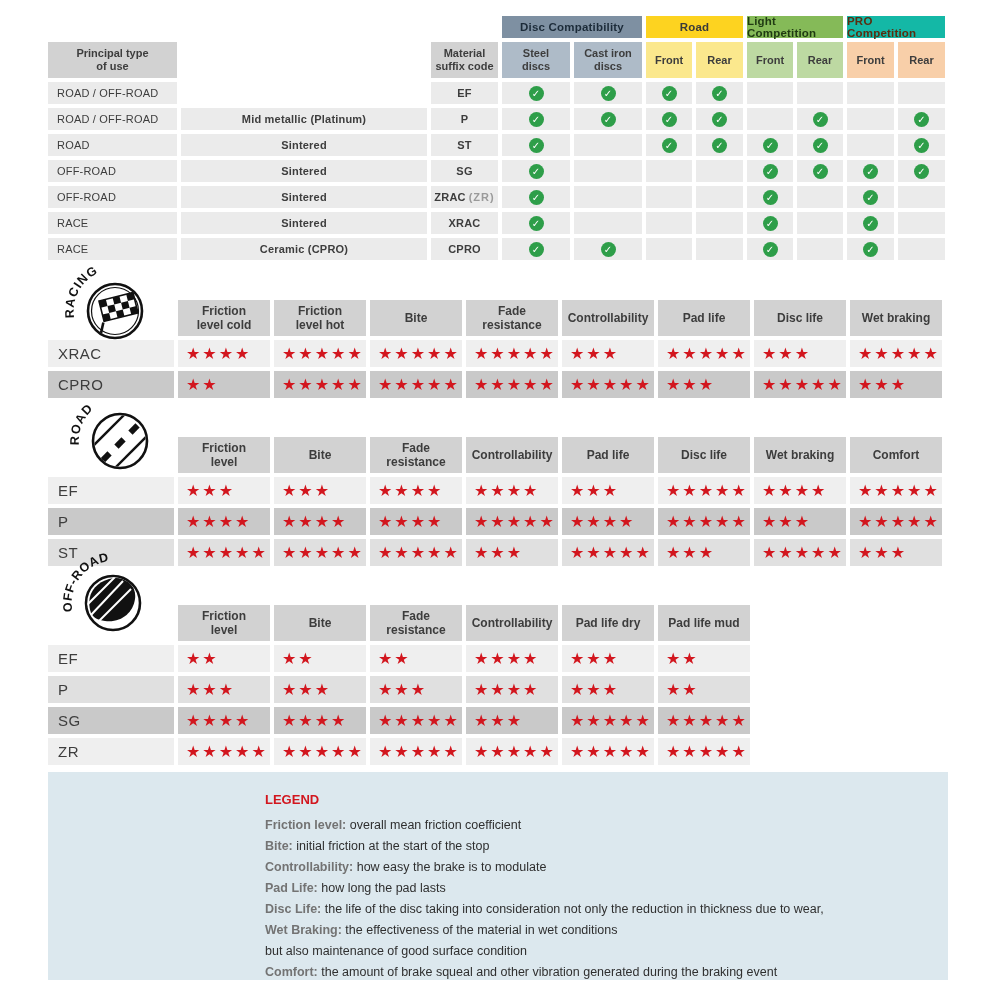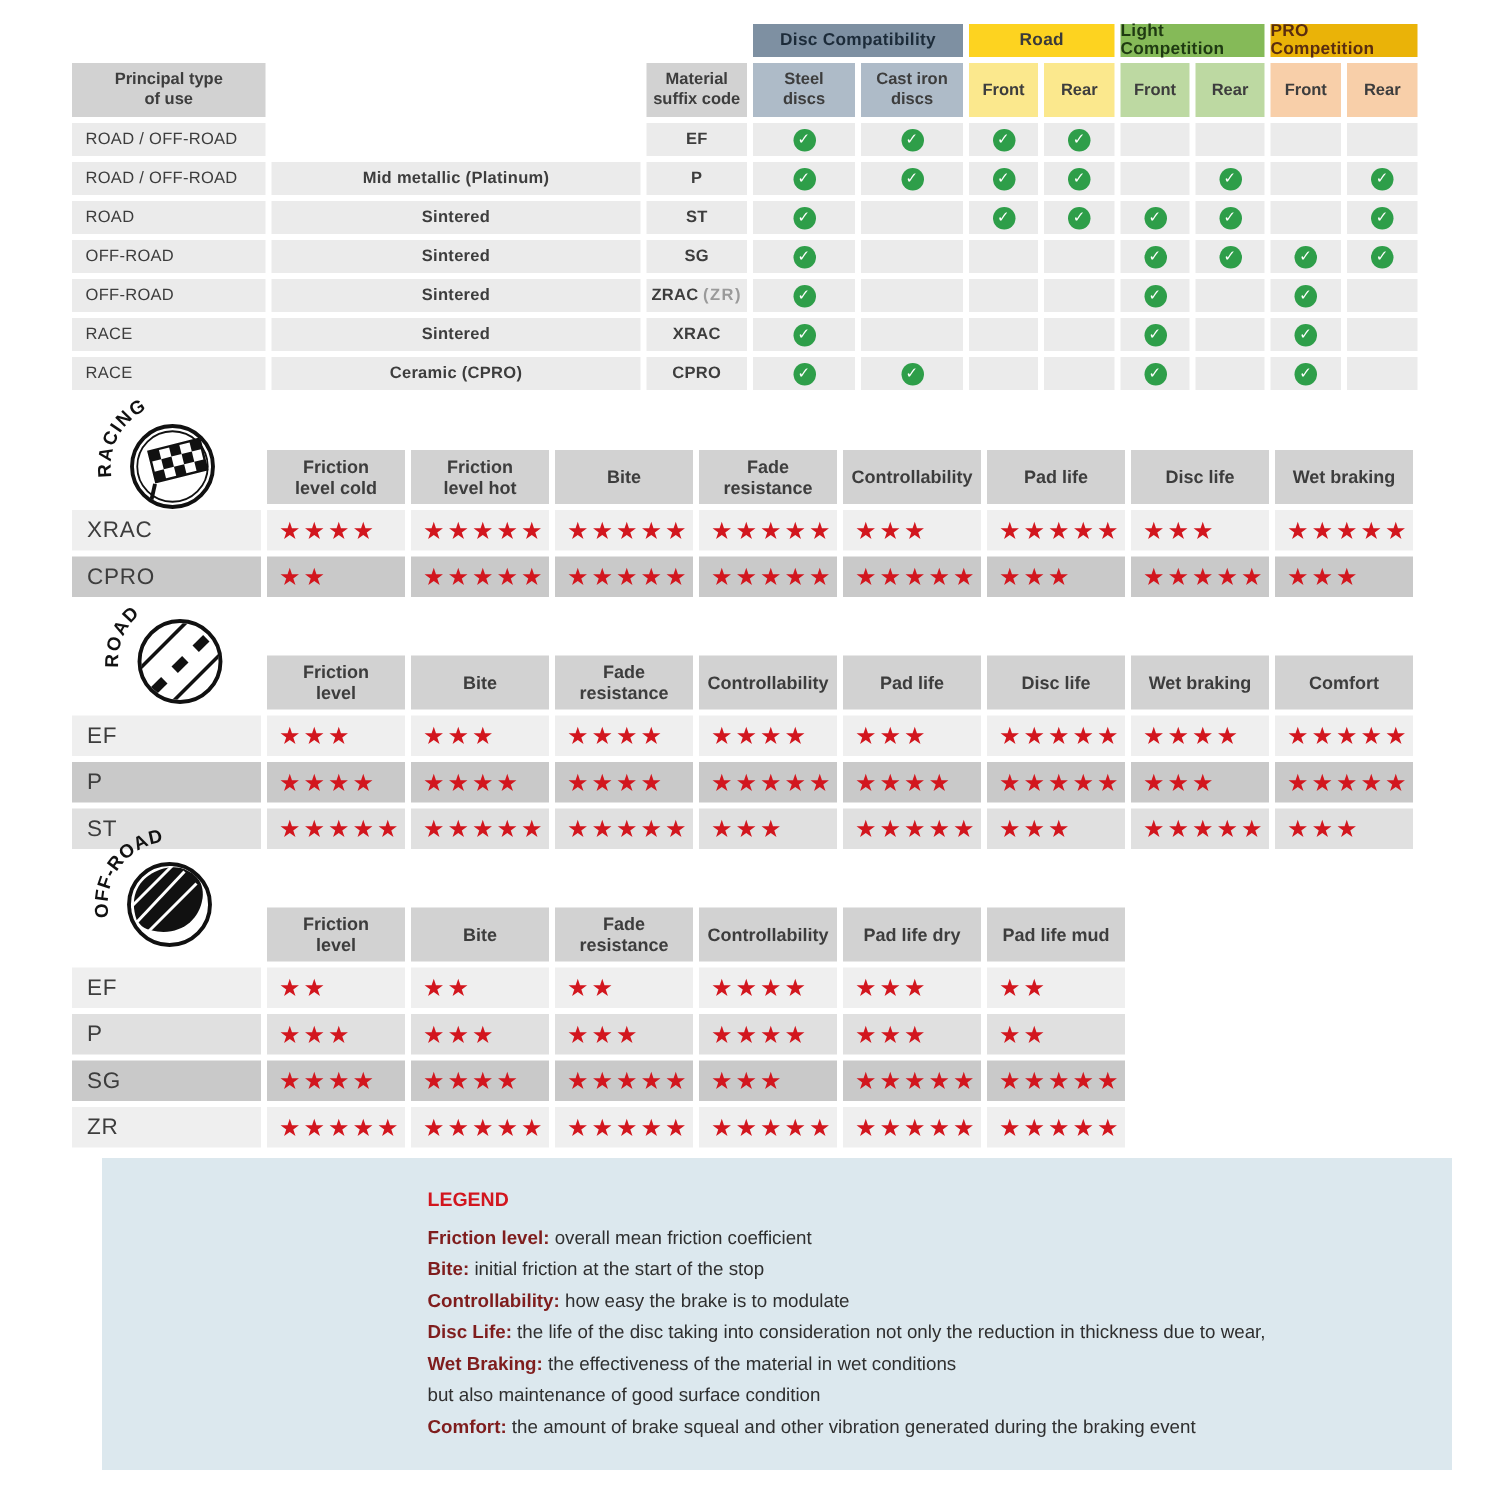--- a/index.html
+++ b/index.html
@@ -36,33 +36,33 @@
   .stars{font-family:"DejaVu Sans",sans-serif;font-size:16px;letter-spacing:2px;line-height:1;}
 
   
   .sec-icon{position:absolute;}
 
   
   .legend-box{position:absolute;left:48px;top:772px;width:900px;height:208px;
       box-sizing:border-box;padding:20px 20px 0 217px;}
   .legend-title{font-size:13px;font-weight:bold;margin-bottom:8px;}
   .legend-item{font-size:12.5px;line-height:21px;color:#2f2f2f;}
-  .legend-item b{color:#7f1d1d;}
+  .legend-item b{color:#737373;}
 </style>
 </head>
 <body>
 
 <div class="page">
 
   <div class="compat-grid">
       <div style="grid-area: 1 / 1 / auto / span 3;"></div>
       <div class="gh" style="grid-area: 1 / 4 / auto / span 2; background: rgb(126, 144, 162); color: rgb(28, 43, 57);">Disc Compatibility</div>
       <div class="gh" style="grid-area: 1 / 6 / auto / span 2; background: rgb(253, 211, 32); color: rgb(58, 58, 58);">Road</div>
       <div class="gh" style="grid-area: 1 / 8 / auto / span 2; background: rgb(133, 186, 88); color: rgb(31, 58, 18);">Light Competition</div>
-      <div class="gh" style="grid-area: 1 / 10 / auto / span 2; background: #eab308; color: rgb(90, 45, 16);">PRO Competition</div>
+      <div class="gh" style="grid-area: 1 / 10 / auto / span 2; background: #14b8a6; color: rgb(90, 45, 16);">PRO Competition</div>
       <div class="ch" style="grid-area: 2 / 1; background: rgb(210, 210, 210);">Principal type
 of use</div>
       <div class="ch" style="grid-area: 2 / 3; background: rgb(210, 210, 210);">Material
 suffix code</div>
       <div class="ch" style="grid-area: 2 / 4; background: rgb(174, 187, 200);">Steel
 discs</div>
       <div class="ch" style="grid-area: 2 / 5; background: rgb(174, 187, 200);">Cast iron
 discs</div>
       <div class="ch" style="grid-area: 2 / 6; background: rgb(251, 232, 141);">Front</div>
       <div class="ch" style="grid-area: 2 / 7; background: rgb(251, 232, 141);">Rear</div>
@@ -520,26 +520,27 @@
         <span class="stars" style="color: rgb(210, 22, 30);">★★★★★</span>
       </div>
       <div class="rc shade-light">
         <span class="stars" style="color: rgb(210, 22, 30);">★★★★★</span>
       </div>
       <div class="rc shade-light">
         <span class="stars" style="color: rgb(210, 22, 30);">★★★★★</span>
       </div>
     </div>
 
-  <div class="legend-box" style="background: rgb(220, 232, 238); margin-left: 20px;">
+  <div class="legend-box" style="background: rgb(220, 232, 238);">
     <div class="legend-title" style="color: rgb(210, 22, 30);">LEGEND</div>
     <div>
         <div class="legend-item"><b>Friction level:</b> overall mean friction coefficient</div>
         <div class="legend-item"><b>Bite:</b> initial friction at the start of the stop</div>
         <div class="legend-item"><b>Controllability:</b> how easy the brake is to modulate</div>
+        <div class="legend-item"><b>Pad Life:</b> how long the pad lasts</div>
         <div class="legend-item"><b>Disc Life:</b> the life of the disc taking into consideration not only the reduction in thickness due to wear,</div>
         <div class="legend-item"><b>Wet Braking:</b> the effectiveness of the material in wet conditions</div>
         <div class="legend-item">but also maintenance of good surface condition</div>
         <div class="legend-item"><b>Comfort:</b> the amount of brake squeal and other vibration generated during the braking event</div>
       </div>
   </div>
 
 </div>
 
 </body></html>

